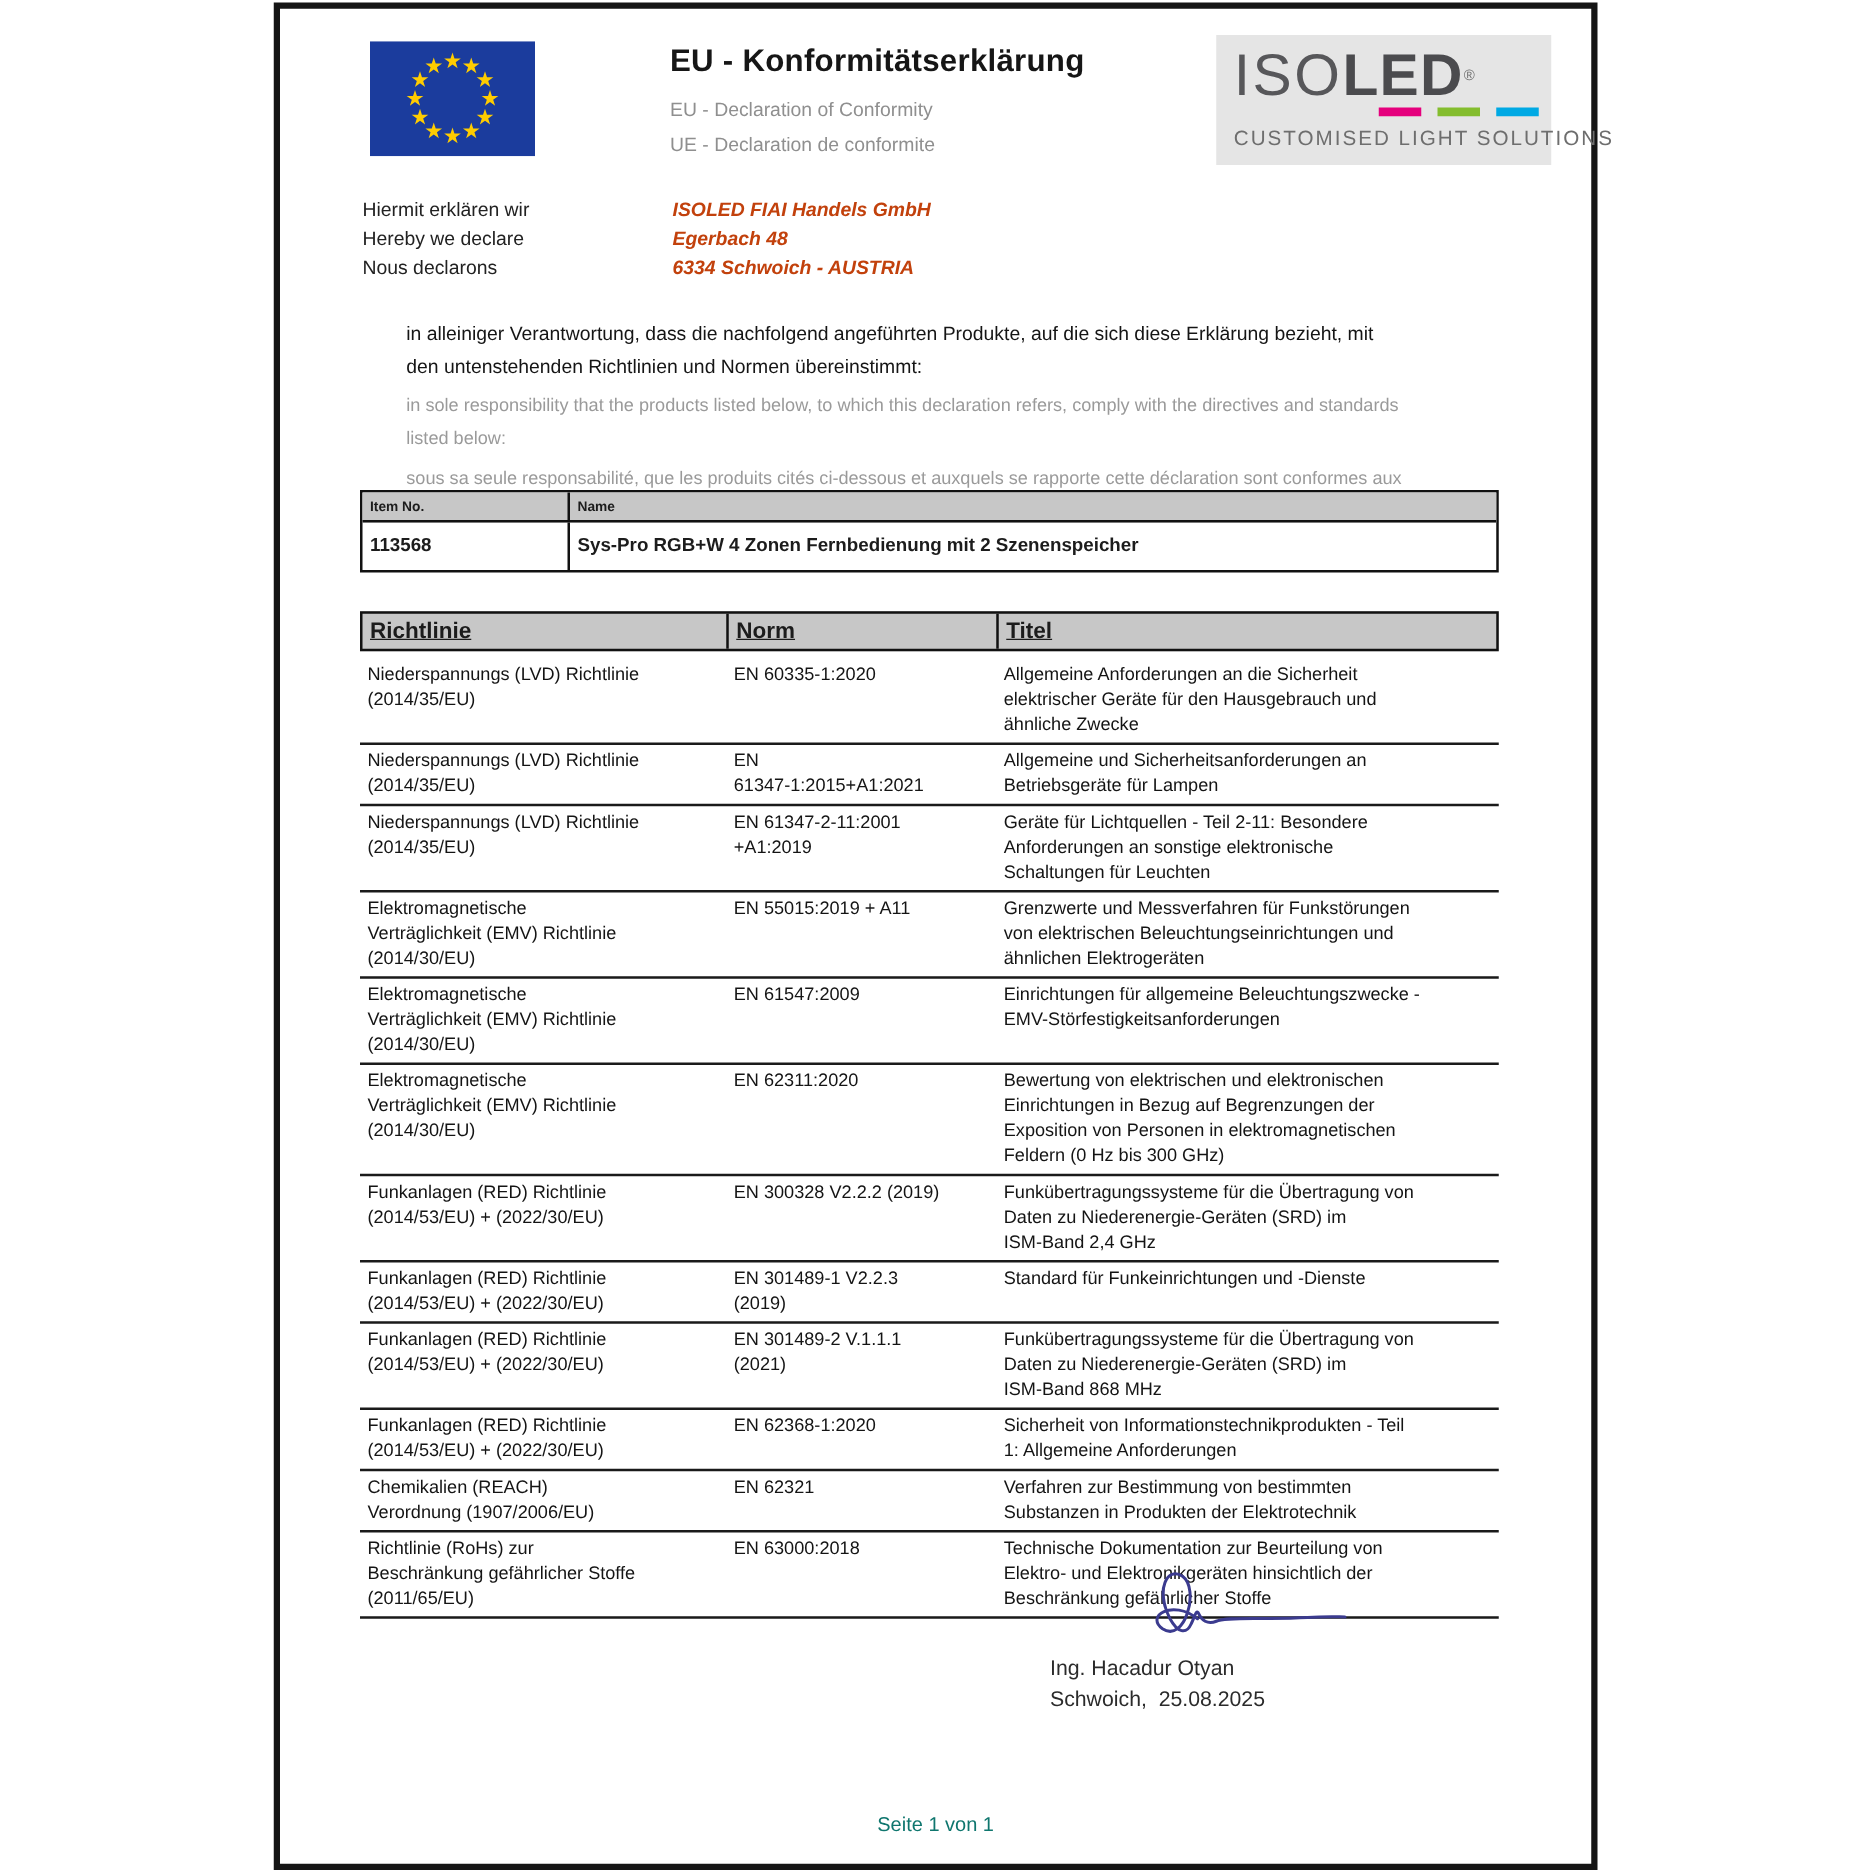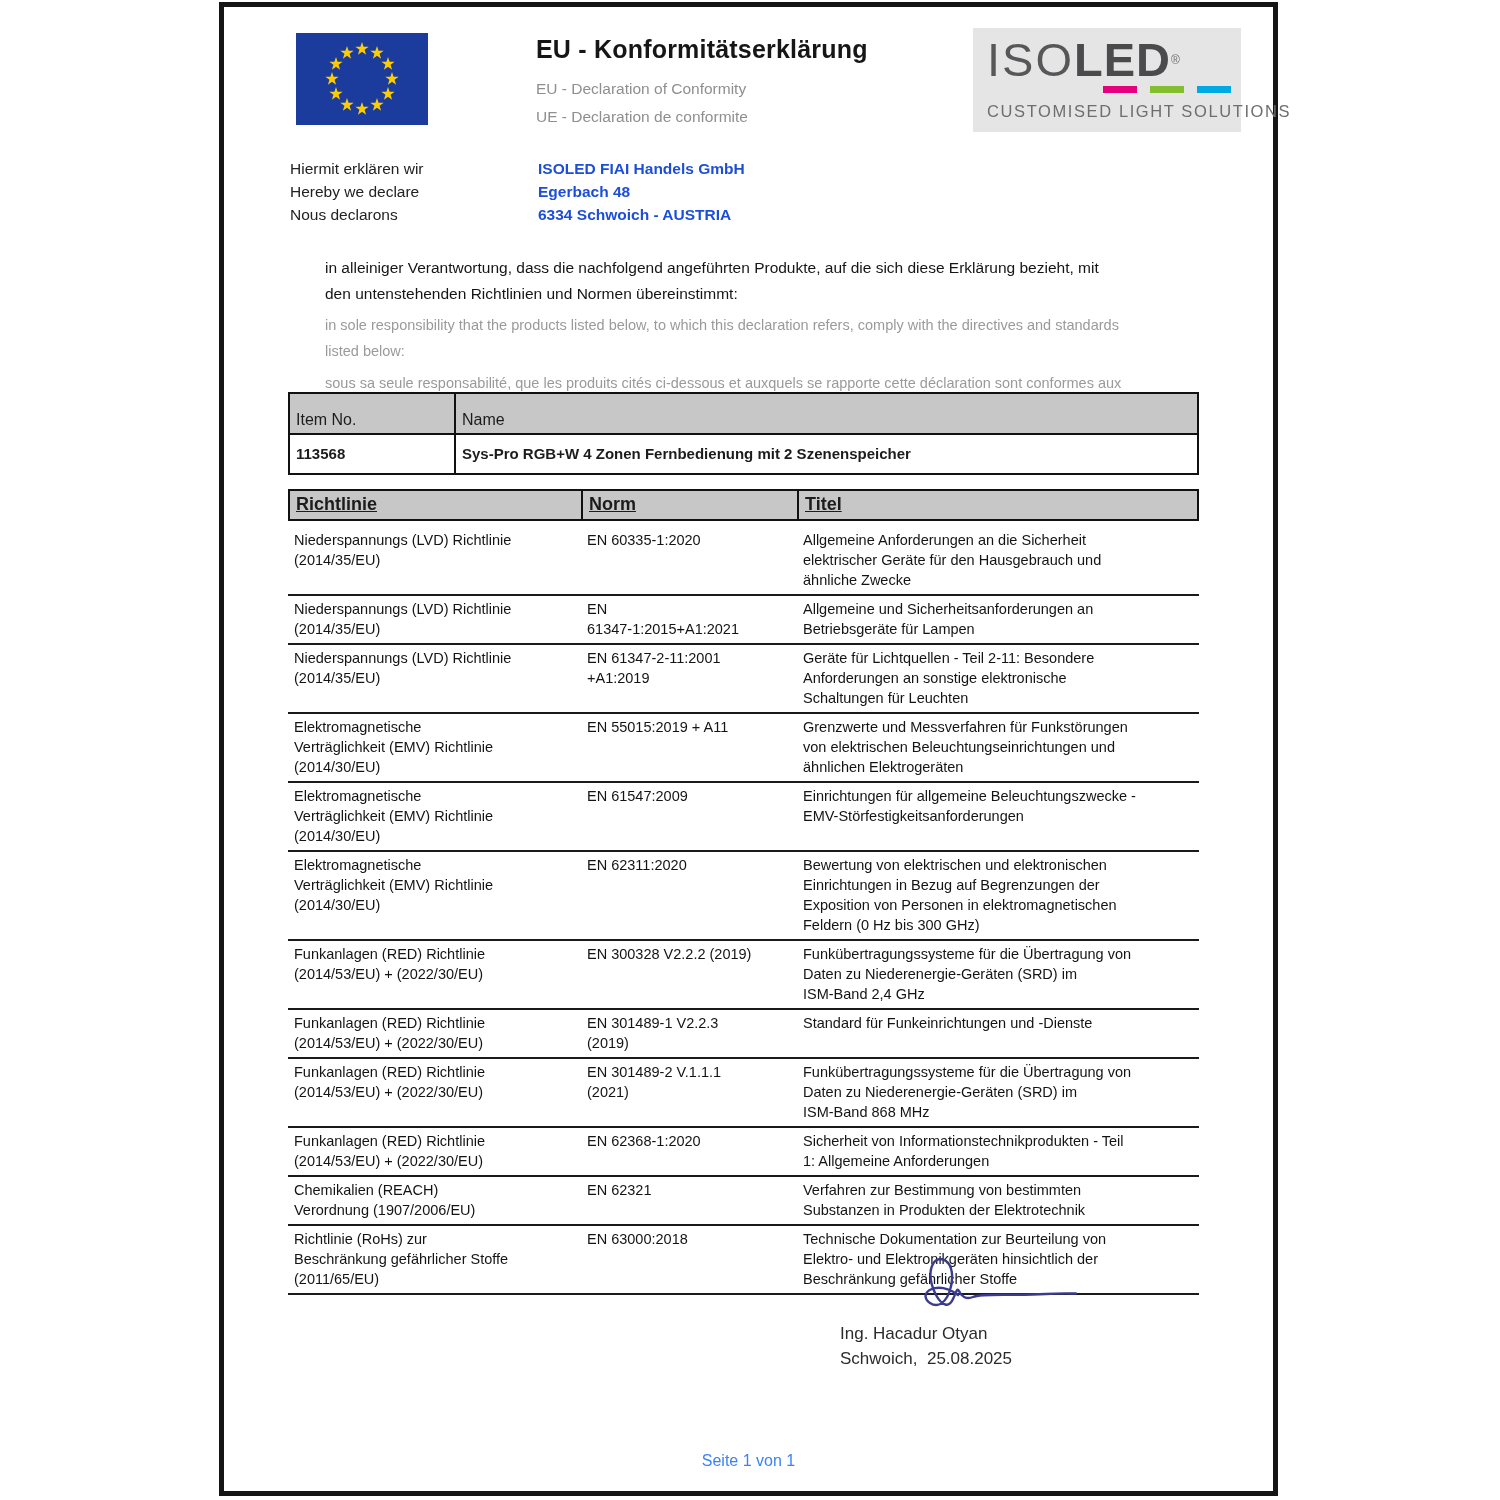--- a/index.html
+++ b/index.html
@@ -26,32 +26,32 @@
   .bars span { width:37px; height:7px; display:block; }
   .bar-magenta { background:#e5007d; }
   .bar-green   { background:#84bd2e; }
   .bar-cyan    { background:#00a9e4; }
   .tagline { margin-top:9px; font-size:16.5px; letter-spacing:1.6px; color:#6e6e6e; white-space:nowrap; }
 
   
   .declarant { position:absolute; left:66px; top:150px; width:900px; font-size:15.5px; }
   .decl-row { display:flex; line-height:23px; }
   .decl-label { width:248px; color:#222; }
-  .decl-company { font-weight:bold; color:#1d4ed8; }
+  .decl-company { font-weight:bold; color:#c2410c;font-style:italic; }
 
   
   .statement { position:absolute; left:66px; top:248px; width:950px; }
   .statement p { white-space:pre-line; line-height:26px;margin-left:35px; }
   .st-de { font-size:15.5px; color:#151515; margin-bottom:5px; }
   .st-gray { font-size:14.5px; color:#9a9a9a; margin-bottom:6px; }
 
   
   .item-table { position:absolute; left:64px; top:385px; width:911px; border:2px solid #111; }
   .it-head { display:grid; grid-template-columns:166px 1fr; background:#c7c7c7; border-bottom:2px solid #111; }
-  .it-head div { font-weight:normal; font-size:16px; padding:17px 6px 4px 6px; }
+  .it-head div { font-weight:bold; font-size:11px; padding:6px 6px 4px 6px; }
   .it-head div:first-child { border-right:2px solid #111; }
   .it-body { display:grid; grid-template-columns:166px 1fr; }
   .it-body div { font-weight:bold; font-size:15px; padding:10px 6px 11px 6px; }
   .it-body div:first-child { border-right:2px solid #111; }
 
   
   .dir-table { position:absolute; left:64px; top:482px; width:911px; }
   .dir-head { display:grid; grid-template-columns:293px 216px 1fr; background:#c7c7c7; border:2px solid #111; }
   .dir-head div { font-weight:bold; font-size:18px; padding:3px 6px 4px 6px;text-decoration:underline; }
   .dir-head div:nth-child(1), .dir-head div:nth-child(2) { border-right:2px solid #111; }
@@ -60,21 +60,21 @@
   .dir-row > div { font-size:14.5px; line-height:20px; padding:3px 8px 4px 6px; white-space:pre-line; color:#141414; }
 
   
   .sig { position:absolute; left:616px; top:1248px; width:420px; }
   .sig-scribble { margin-left:56px; }
   .sig-name { font-size:17px; color:#2b2b2b; line-height:25px; margin-top:2px; }
   .sig-date { font-size:17px; color:#2b2b2b; line-height:25px; white-space:pre; }
 
   
   .footer { position:absolute; left:0; top:1445px; width:100%; text-align:center;
-            font-size:16px; color:#3b82f6; }
+            font-size:16px; color:#0f766e; }
 </style>
 </head>
 <body>
 
 <div class="canvas">
   <div class="page">
 
     <div class="flag">
       <svg width="132" height="92" viewBox="0 0 132 92" xmlns="http://www.w3.org/2000/svg">
         <defs>

